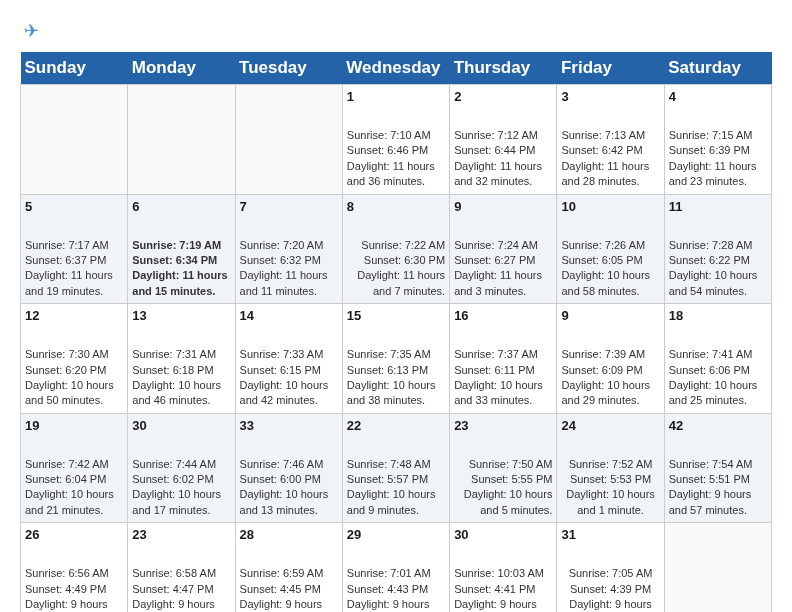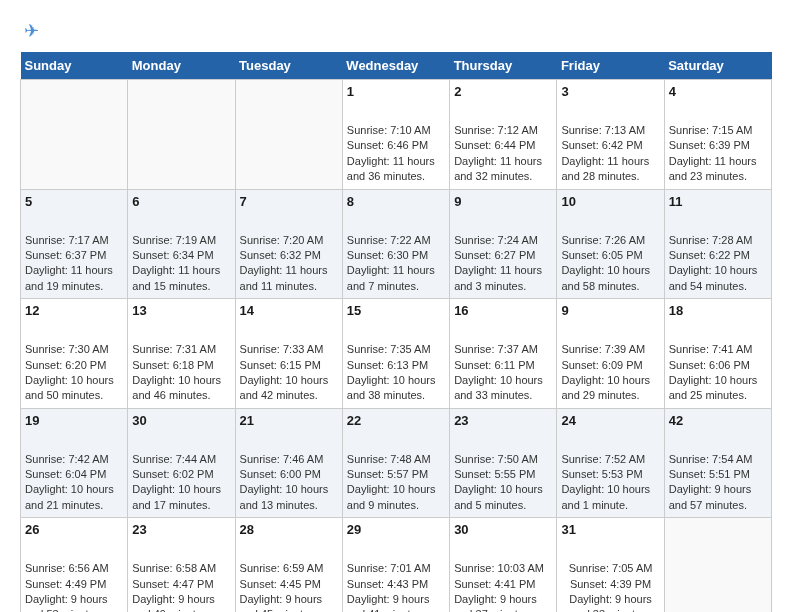--- a/index.html
+++ b/index.html
@@ -36,21 +36,21 @@
     table {
       width: 100%;
       border-collapse: collapse;
       font-size: 11px;
     }
     th {
       background-color: #2563a8;
       color: #fff;
       padding: 6px 4px;
       text-align: left;
-      font-size: 13px;
+      font-size: 17px;
       font-weight: bold;
     }
     td {
       border: 1px solid #ccc;
       vertical-align: top;
       padding: 4px;
       width: 107px;
       height: 90px;
       background: #fff;
     }
@@ -147,35 +147,35 @@
       <tr>
         <td class="shade">
           <span class="day-number">5</span>
           <div class="day-info" style="white-space: pre-line;">Sunrise: 7:17 AM
 Sunset: 6:37 PM
 Daylight: 11 hours
 and 19 minutes.</div>
         </td>
         <td class="shade">
           <span class="day-number">6</span>
-          <div class="day-info" style="white-space: pre-line;">Sunrise: 7:19 AM
+          <div class="day-info" style="white-space: pre-line; font-weight: bold;">Sunrise: 7:19 AM
 Sunset: 6:34 PM
 Daylight: 11 hours
 and 15 minutes.</div>
         </td>
         <td class="shade">
           <span class="day-number">7</span>
           <div class="day-info" style="white-space: pre-line;">Sunrise: 7:20 AM
 Sunset: 6:32 PM
 Daylight: 11 hours
 and 11 minutes.</div>
         </td>
         <td class="shade">
           <span class="day-number">8</span>
-          <div class="day-info" style="white-space: pre-line;">Sunrise: 7:22 AM
+          <div class="day-info" style="white-space: pre-line; text-align: right;">Sunrise: 7:22 AM
 Sunset: 6:30 PM
 Daylight: 11 hours
 and 7 minutes.</div>
         </td>
         <td class="shade">
           <span class="day-number">9</span>
           <div class="day-info" style="white-space: pre-line;">Sunrise: 7:24 AM
 Sunset: 6:27 PM
 Daylight: 11 hours
 and 3 minutes.</div>
@@ -255,43 +255,43 @@
 and 21 minutes.</div>
         </td>
         <td class="shade">
           <span class="day-number">30</span>
           <div class="day-info" style="white-space: pre-line;">Sunrise: 7:44 AM
 Sunset: 6:02 PM
 Daylight: 10 hours
 and 17 minutes.</div>
         </td>
         <td class="shade">
-          <span class="day-number">21</span>
+          <span class="day-number">33</span>
           <div class="day-info" style="white-space: pre-line;">Sunrise: 7:46 AM
 Sunset: 6:00 PM
 Daylight: 10 hours
 and 13 minutes.</div>
         </td>
         <td class="shade">
           <span class="day-number">22</span>
           <div class="day-info" style="white-space: pre-line;">Sunrise: 7:48 AM
 Sunset: 5:57 PM
 Daylight: 10 hours
 and 9 minutes.</div>
         </td>
         <td class="shade">
           <span class="day-number">23</span>
-          <div class="day-info" style="white-space: pre-line;">Sunrise: 7:50 AM
+          <div class="day-info" style="white-space: pre-line; text-align: right;">Sunrise: 7:50 AM
 Sunset: 5:55 PM
 Daylight: 10 hours
 and 5 minutes.</div>
         </td>
         <td class="shade">
           <span class="day-number">24</span>
-          <div class="day-info" style="white-space: pre-line;">Sunrise: 7:52 AM
+          <div class="day-info" style="white-space: pre-line; text-align: center;">Sunrise: 7:52 AM
 Sunset: 5:53 PM
 Daylight: 10 hours
 and 1 minute.</div>
         </td>
         <td class="shade">
           <span class="day-number">42</span>
           <div class="day-info" style="white-space: pre-line;">Sunrise: 7:54 AM
 Sunset: 5:51 PM
 Daylight: 9 hours
 and 57 minutes.</div>

